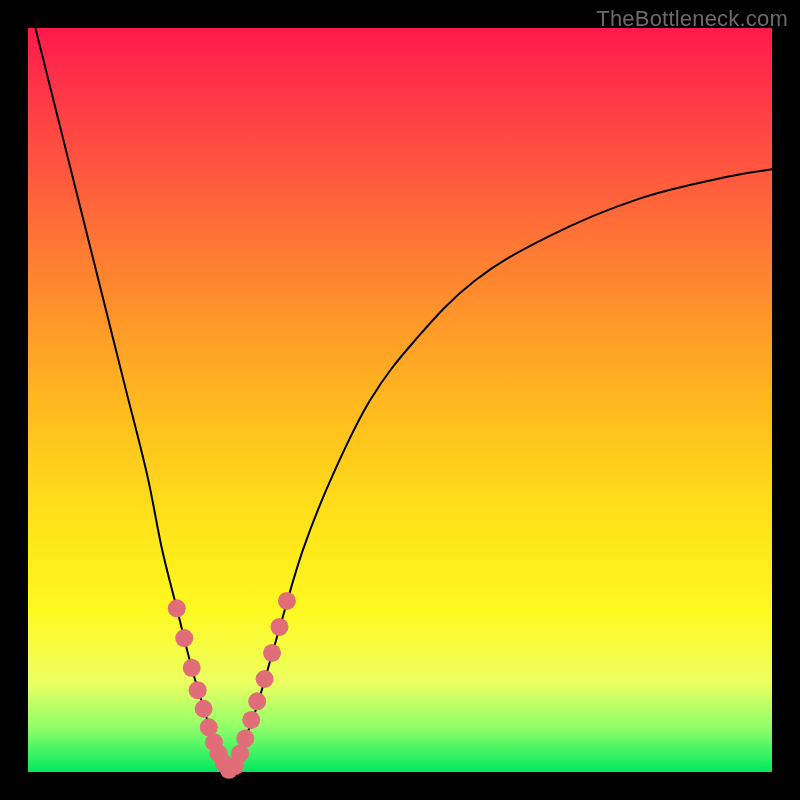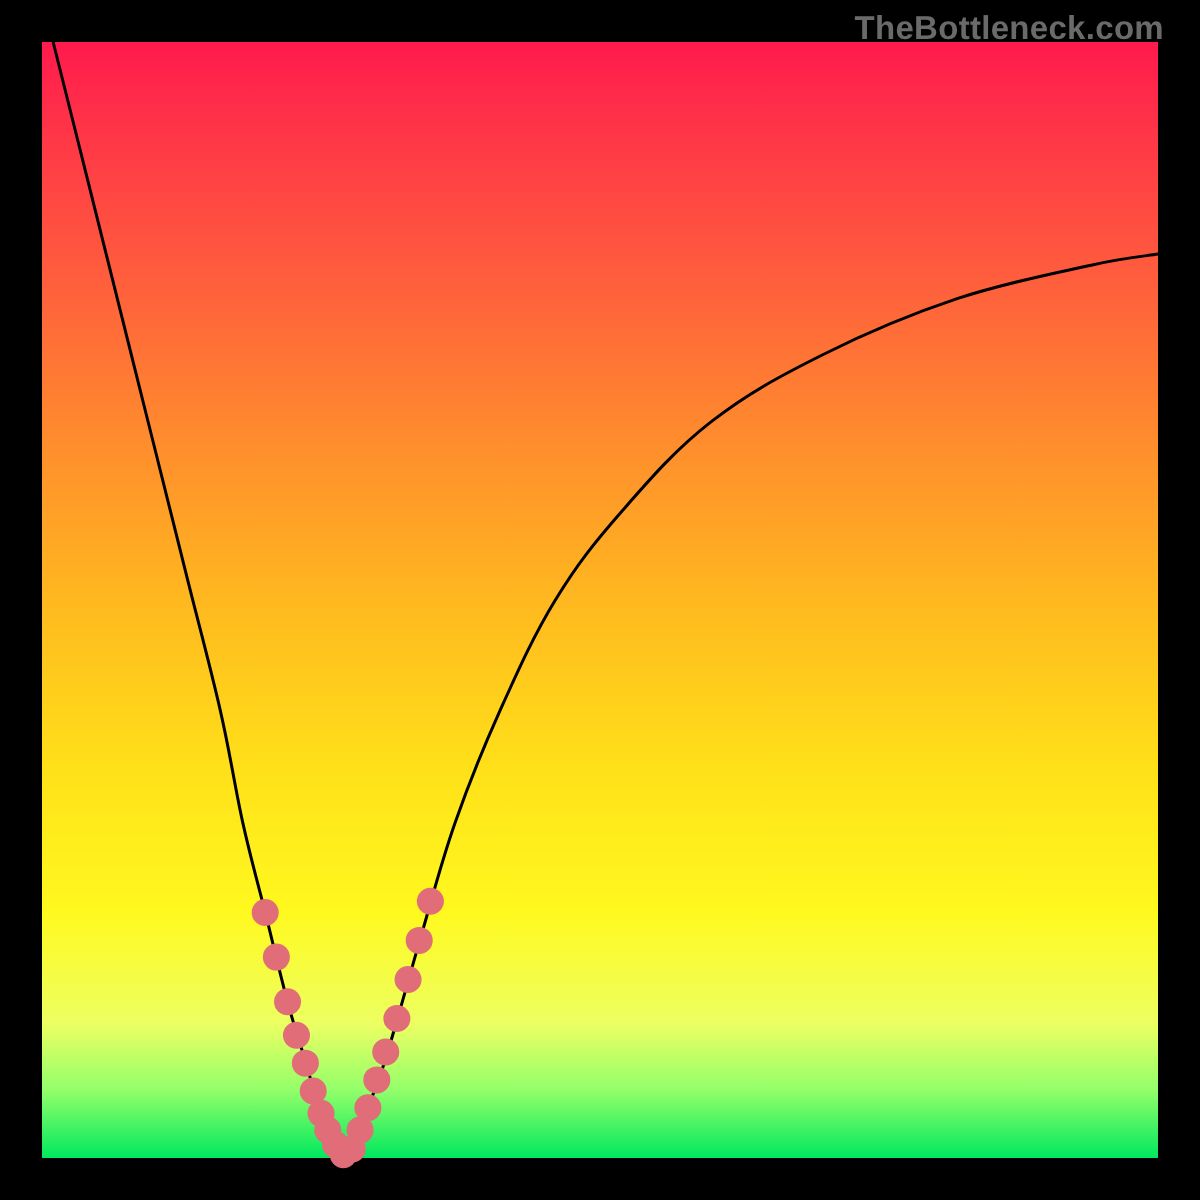--- a/index.html
+++ b/index.html
@@ -26,24 +26,24 @@
       #ffe019 65%,
       #fff91f 78%,
       #ecff62 88%,
       #91ff6a 94%,
       #00e85e 100%
     );
   }
   .watermark {
     position: absolute;
     top: 6px;
-    right: 24px;
+    right: 12px;
     color: #6a6a6a;
     font-size: 22px;
-    font-weight: 700;
+    font-weight: 400;
     letter-spacing: 0.2px;
     user-select: none;
   }
   svg.plot {
     position: absolute;
     left: 0;
     top: 0;
     width: 744px;
     height: 744px;
     overflow: visible;

